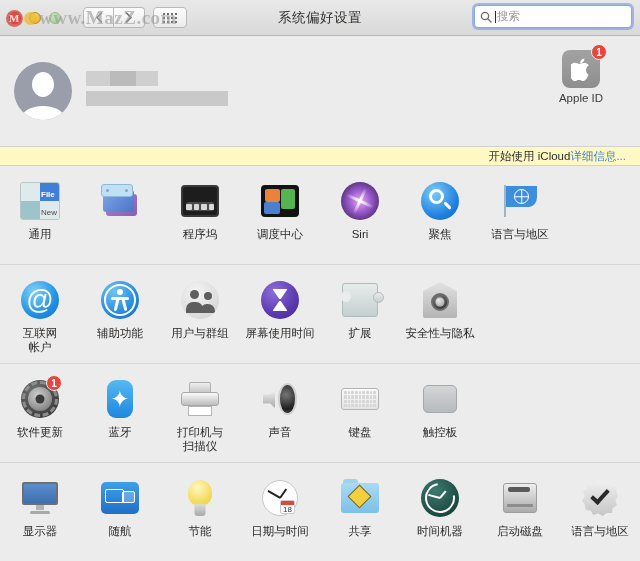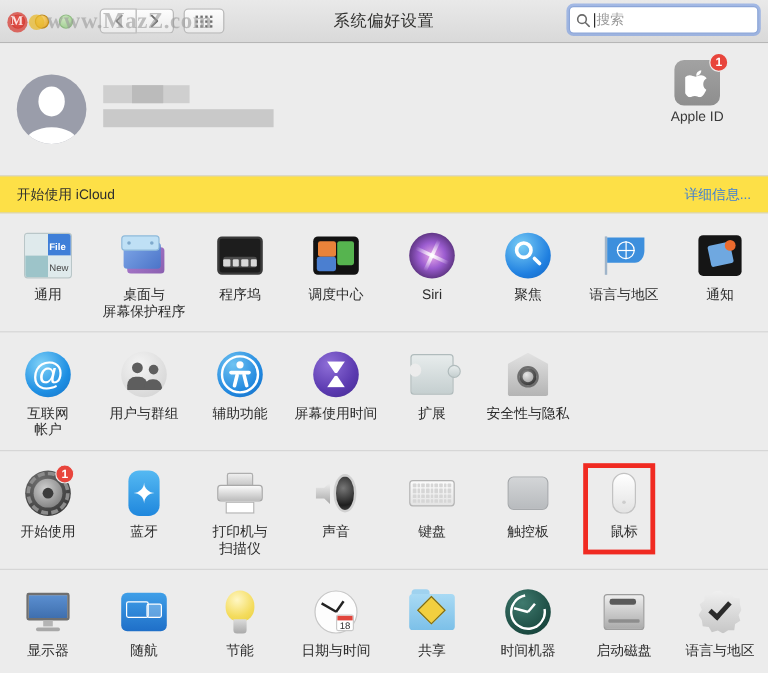--- a/index.html
+++ b/index.html
@@ -223,27 +223,27 @@
     box-sizing: border-box;
   }
   .appleid-label {
     margin-top: 4px;
     font-size: 11.5px;
     color: #3a3a3a;
   }
 
   
   .icloud-row {
-    height: 32px;
+    height: 20px;
     border-top: 1px solid #d2d2d2;
     border-bottom: 1px solid #d2d2d2;
-    background: #fde047;
+    background: #fef9c3;
     display: flex;
     align-items: center;
-    justify-content: space-between;
+    justify-content: flex-end;
     padding: 0 14px;
     box-sizing: border-box;
   }
   .icloud-text { font-size: 11.5px; color: #2e2e2e; }
   .icloud-link { font-size: 11.5px; color: #3d7fd6; }
 
   
   .section {
     padding: 8px 0 4px 0;
     background: #ececec;
@@ -585,22 +585,20 @@
             <div class="glyph">
               <div class="ic-desk">
                 <div class="w3"></div>
                 <div class="w2"></div>
                 <div class="w1">
                   <i style="left:4px"></i>
                   <i style="right:4px"></i>
                 </div>
               </div>
             </div>
-            <div class="caption">桌面与
-屏幕保护程序</div>
           </div>
           <div class="cell">
             <div class="glyph">
               <div class="ic-dock">
                 <div class="shelf">
                   <i></i>
                   <i></i>
                   <i></i>
                   <i></i>
                 </div>
@@ -636,65 +634,56 @@
           <div class="cell">
             <div class="glyph">
               <div class="ic-flag">
                 <div class="pole"></div>
                 <div class="cloth"></div>
                 <div class="globe"></div>
               </div>
             </div>
             <div class="caption">语言与地区</div>
           </div>
-          <div class="cell">
-            <div class="glyph">
-              <div class="ic-notif">
-                <div class="card"></div>
-                <div class="dot"></div>
-              </div>
-            </div>
-            <div class="caption">通知</div>
-          </div>
         </div>
       </div>
       <div class="section">
         <div class="grid">
           <div class="cell">
             <div class="glyph">
               <div class="ic-at">@</div>
             </div>
             <div class="caption">互联网
 帐户</div>
-          </div>
-          <div class="cell">
-            <div class="glyph">
-              <div class="ic-users">
-                <i class="h1"></i>
-                <i class="h2"></i>
-                <i class="b1"></i>
-                <i class="b2"></i>
-              </div>
-            </div>
-            <div class="caption">用户与群组</div>
           </div>
           <div class="cell">
             <div class="glyph">
               <div class="ic-acc">
                 <div class="ring"></div>
                 <div class="hd"></div>
                 <div class="arms"></div>
                 <div class="lg1"></div>
                 <div class="lg2"></div>
               </div>
             </div>
             <div class="caption">辅助功能</div>
           </div>
           <div class="cell">
             <div class="glyph">
+              <div class="ic-users">
+                <i class="h1"></i>
+                <i class="h2"></i>
+                <i class="b1"></i>
+                <i class="b2"></i>
+              </div>
+            </div>
+            <div class="caption">用户与群组</div>
+          </div>
+          <div class="cell">
+            <div class="glyph">
               <div class="ic-st">
                 <div class="hg">
                   <div class="t"></div>
                   <div class="b"></div>
                 </div>
               </div>
             </div>
             <div class="caption">屏幕使用时间</div>
           </div>
           <div class="cell">
@@ -721,21 +710,21 @@
       <div class="section">
         <div class="grid">
           <div class="cell">
             <div class="glyph">
               <div class="ic-gear">
                 <div class="teeth"></div>
                 <div class="inner"></div>
               </div>
               <span class="nbadge">1</span>
             </div>
-            <div class="caption">开始使用</div>
+            <div class="caption">软件更新</div>
           </div>
           <div class="cell">
             <div class="glyph">
               <div class="ic-bt">✦</div>
             </div>
             <div class="caption">蓝牙</div>
           </div>
           <div class="cell">
             <div class="glyph">
               <div class="ic-prn">
@@ -797,26 +786,20 @@
                 <i></i>
               </div>
             </div>
             <div class="caption">键盘</div>
           </div>
           <div class="cell">
             <div class="glyph">
               <div class="ic-tp"></div>
             </div>
             <div class="caption">触控板</div>
-          </div>
-          <div class="cell highlight" style="--hl: #f02a21;">
-            <div class="glyph">
-              <div class="ic-mouse"></div>
-            </div>
-            <div class="caption">鼠标</div>
           </div>
         </div>
       </div>
       <div class="section">
         <div class="grid">
           <div class="cell">
             <div class="glyph">
               <div class="ic-disp">
                 <div class="scr"></div>
                 <div class="neck"></div>

